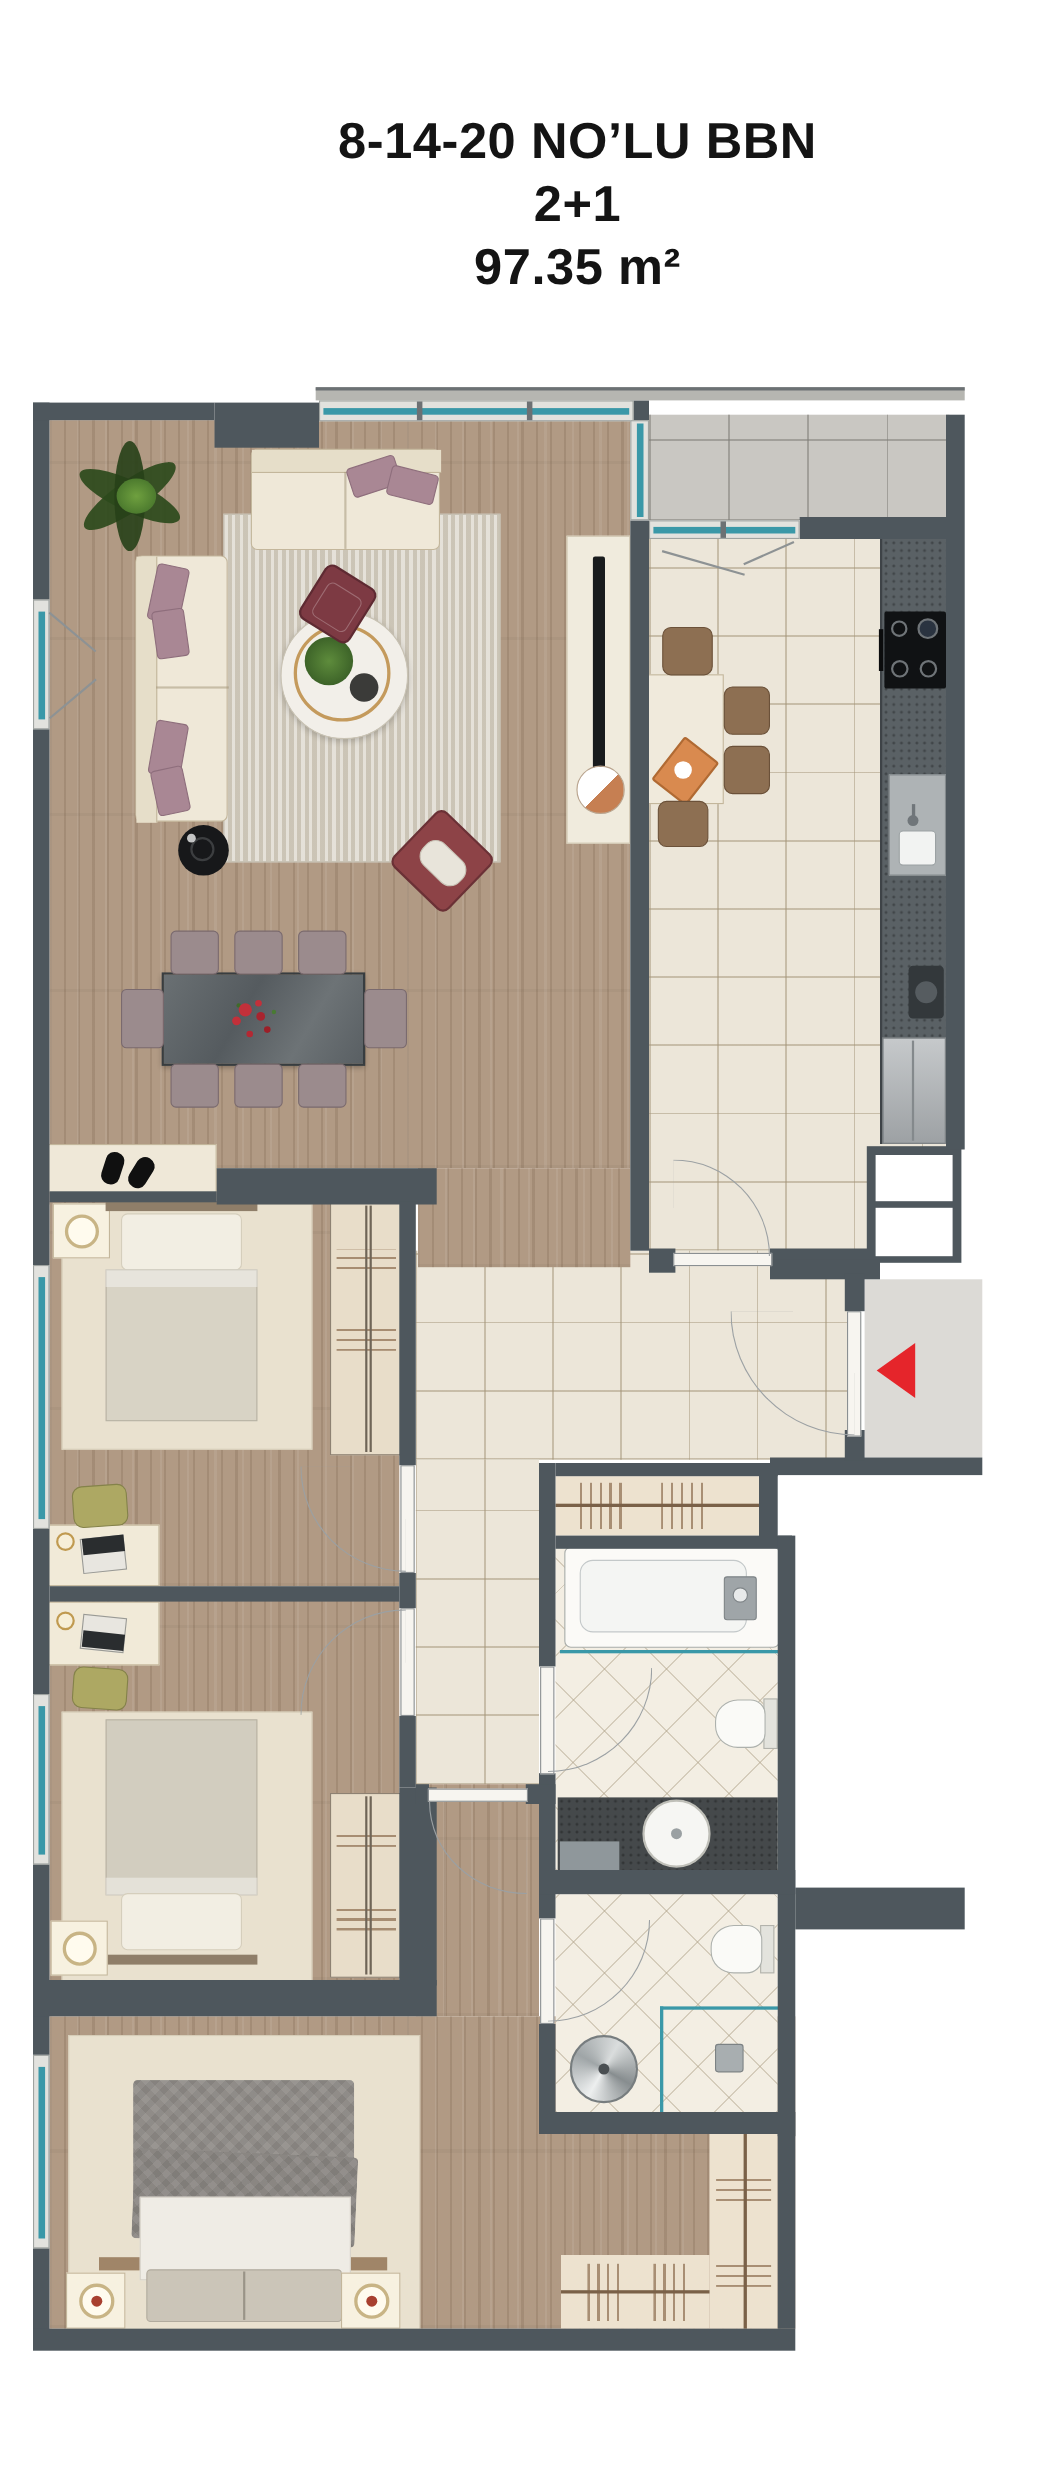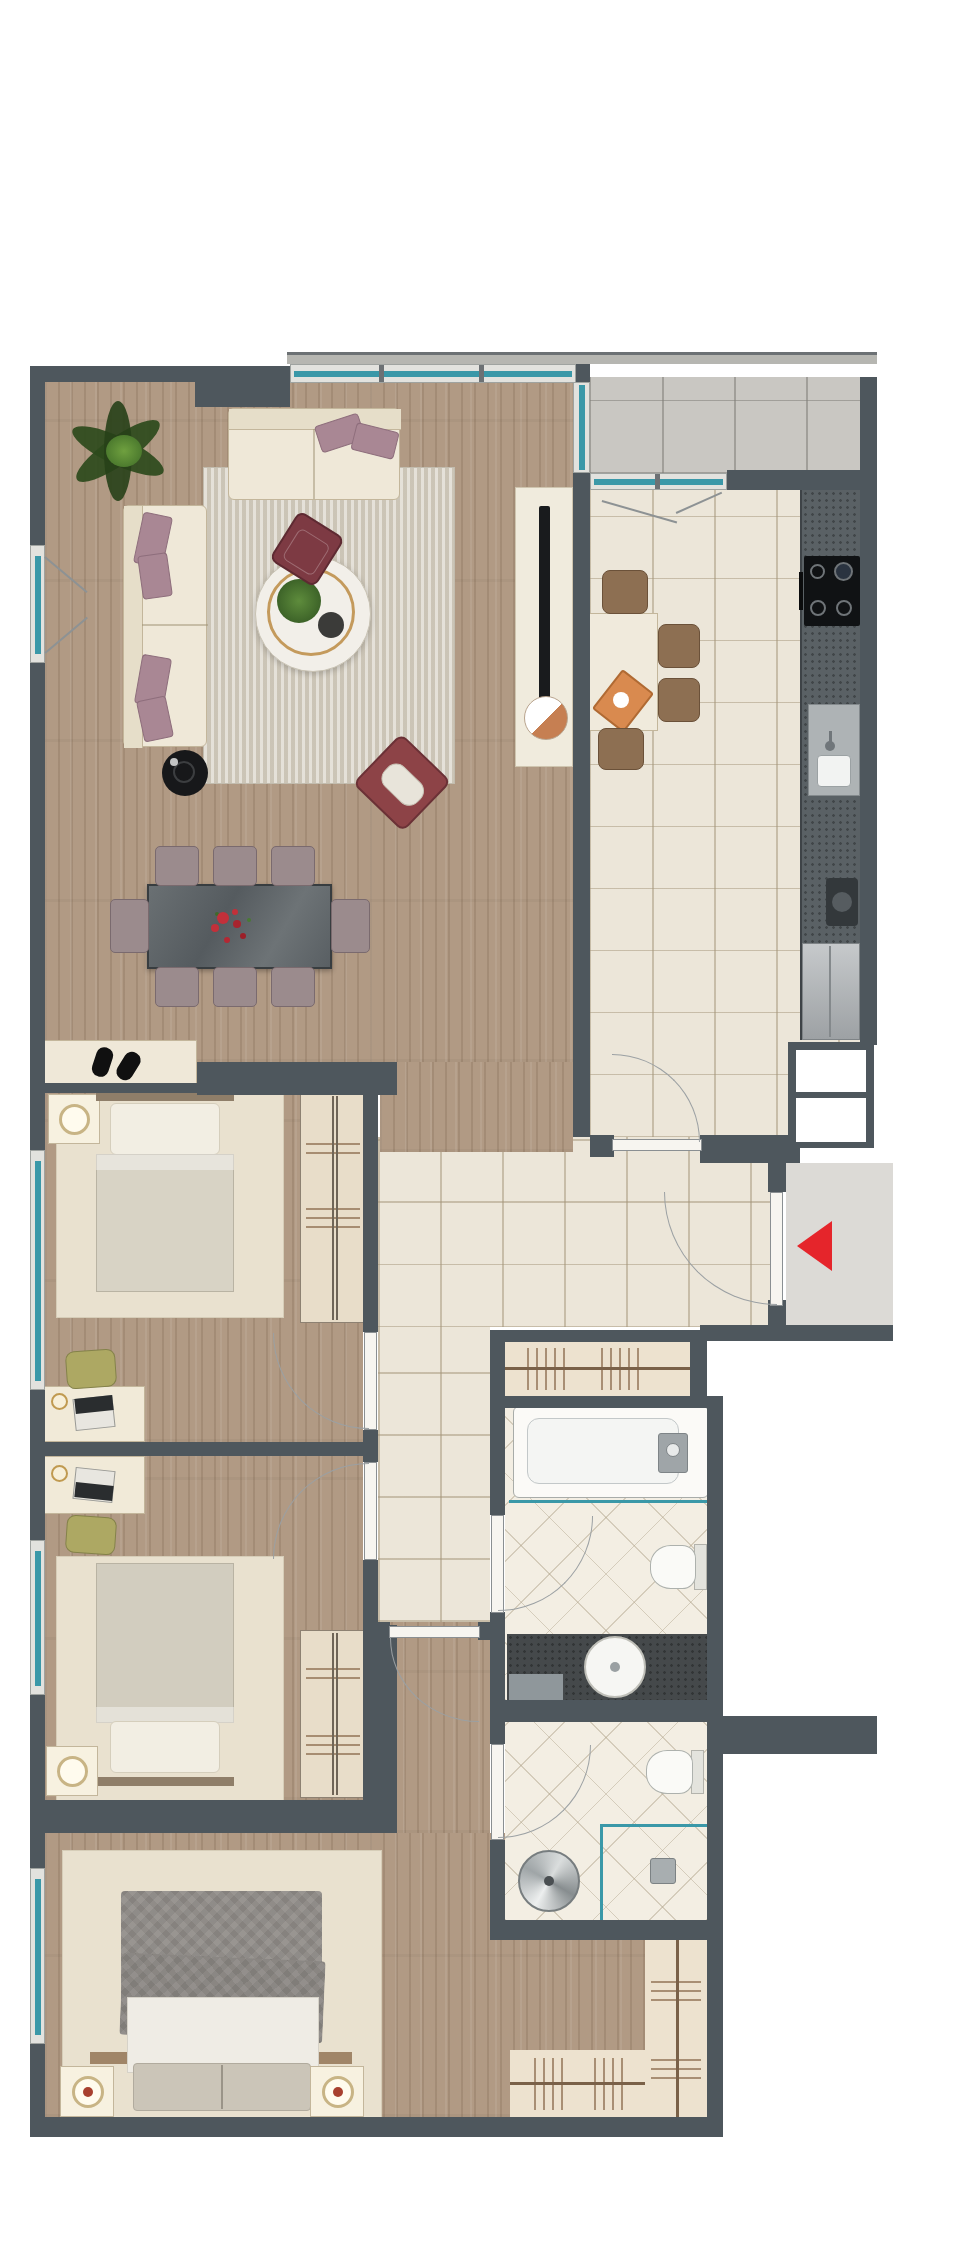--- a/index.html
+++ b/index.html
@@ -38,20 +38,25 @@
   .olch{background:#ADA863;border:1.5px solid #84824A;border-radius:9px;box-sizing:border-box;}
   .mauve{background:#A98794;border:1px solid #8E6E7C;border-radius:4px;}
   .wfx{background:#FBFAF7;border:1.5px solid #A8ACA9;box-sizing:border-box;}
   .ring{border:3px solid #C8B485;background:#FFFBEE;border-radius:50%;box-sizing:border-box;}
 </style>
 </head>
 <body>
 
 <div class="page">
 
+  <header class="title">
+    <div>8-14-20 NO’LU BBN</div>
+    <div>2+1</div>
+    <div>97.35 m²</div>
+  </header>
 
   <div class="abs" style="left:0;top:0;width:960px;height:2262px;">
 
     <div class="abs gtile" style="left:590px;top:377px;width:273px;height:96px;"></div>
     <div class="abs tile" style="left:590px;top:490px;width:270px;height:647px;"></div>
     <div class="abs tile" style="left:378px;top:1137px;width:392px;height:190px;"></div>
     <div class="abs tile" style="left:378px;top:1327px;width:112px;height:295px;"></div>
     <div class="abs wood" style="left:45px;top:382px;width:528px;height:680px;"></div>
     <div class="abs wood" style="left:45px;top:1062px;width:152px;height:33px;"></div>
     <div class="abs wood" style="left:380px;top:1062px;width:193px;height:90px;"></div>

